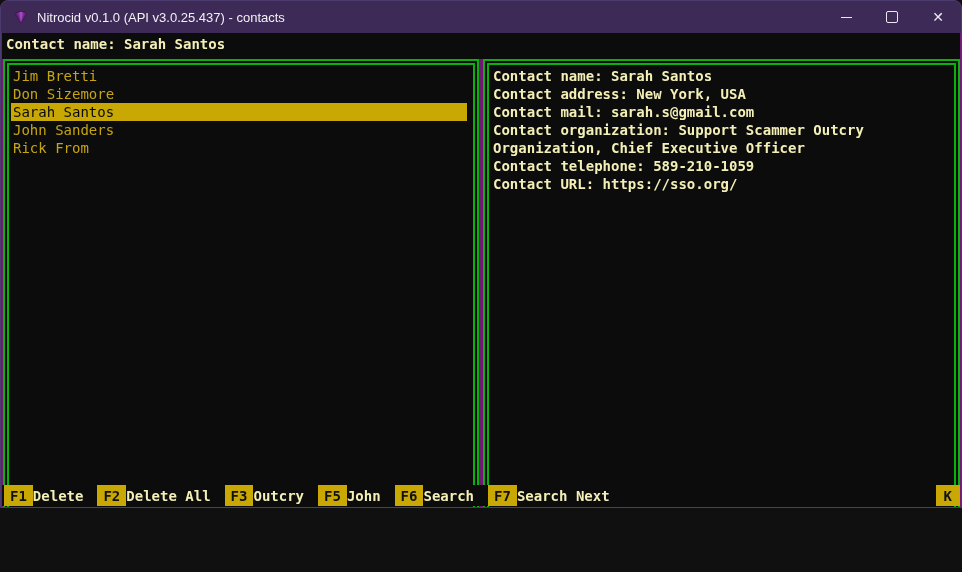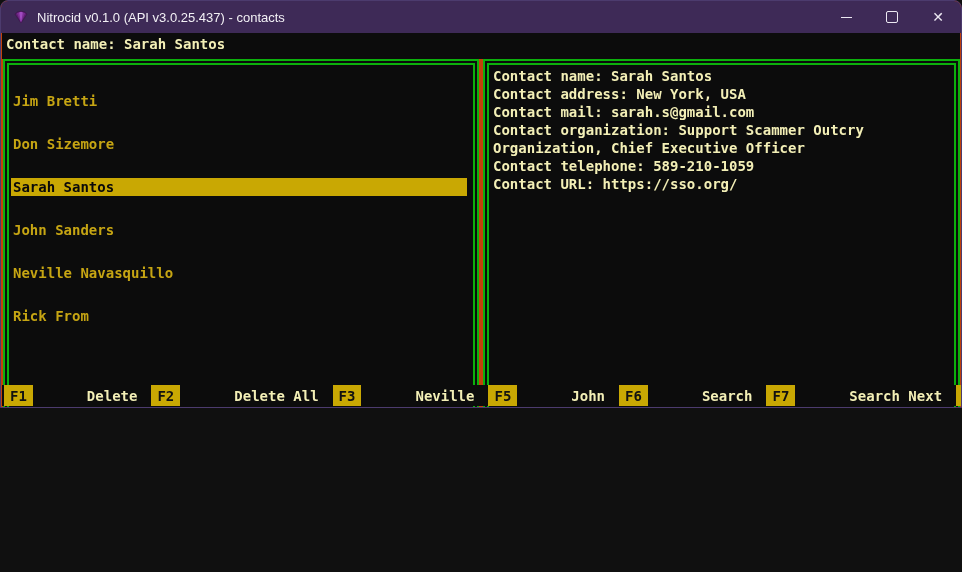--- a/index.html
+++ b/index.html
@@ -1,21 +1,21 @@
 <!DOCTYPE html>
 <html><head>
 <meta charset="utf-8">
 <style>
   html, body { margin: 0; padding: 0; background: #101010; }
   body { width: 962px; height: 572px; overflow: hidden; }
 
   .window {
-    position: absolute; left: 0; top: 0; width: 962px; height: 408px;
+    position: absolute; left: 0; top: 0; width: 962px; height: 508px;
     box-sizing: border-box;
-    background: #c2410c;
+    background: #701a75;
     border: 1px solid #4c3b6e;
     border-radius: 8px 8px 0 0;
     overflow: hidden;
     font-family: "DejaVu Sans Mono", "Liberation Mono", monospace;
   }
 
   
   .titlebar {
     position: absolute; left: 0; top: 0; right: 0; height: 32px;
     background: #3e2a57;
@@ -61,49 +61,48 @@
   }
   .pane::before { top: -6px; }
   .pane::after  { bottom: -6px; }
   .pane-list    { left: 2px;   width: 476px; }
   .pane-details { left: 482px; width: 477px; }
 
   .pane-inner { padding: 2px 0 0 2px; }
 
   .list-row {
     height: 18px; line-height: 18px;
-    font-size: 14px; font-weight: bold; color: #c6a513;
+    font-size: 14px; font-weight: normal; color: #c6a513;
     white-space: pre; padding-left: 2px;
     width: calc(100% - 8px);
-    margin-top: 25px;
   }
   .list-row.selected { background: #c9a803; color: #0a0a0a; }
 
   .detail-line {
     height: 18px; line-height: 18px;
     font-size: 14px; font-weight: bold; color: #f3efb6;
     white-space: pre; padding-left: 2px;
   }
 
   
   .keybar {
     position: absolute; left: 1px; right: 1px; bottom: 1px; height: 21px;
     background: #0c0c0c;
     display: flex; align-items: stretch;
     font-size: 14px; font-weight: bold;
     padding-left: 2px; box-sizing: border-box;
   }
-  .key-group { display: flex; align-items: stretch; margin-right: 14px; gap: 44px; }
+  .key-group { display: flex; align-items: stretch; margin-right: 14px; }
   .key-badge {
     background: #c9a803; color: #111;
     padding: 0 6px; display: flex; align-items: center;
     white-space: pre;
   }
   .key-label {
-    color: #f3efb6; margin-left: 10px;
+    color: #f3efb6; margin-left: 0;
     display: flex; align-items: center; white-space: pre;
   }
   .key-right { margin-left: auto; margin-right: 0; }
   .key-right .key-badge { padding: 0 8px; }
 </style>
 </head>
 <body>
 
 <div class="window">
 
@@ -129,21 +128,20 @@
   </div>
 
   <div class="header-line">Contact name: Sarah Santos</div>
 
   <div class="pane pane-list">
     <div class="pane-inner" id="contact-list">
         <div class="list-row">Jim Bretti</div>
         <div class="list-row">Don Sizemore</div>
         <div class="list-row selected">Sarah Santos</div>
         <div class="list-row">John Sanders</div>
-        <div class="list-row">Neville Navasquillo</div>
         <div class="list-row">Rick From</div>
       </div>
   </div>
 
   <div class="pane pane-details">
     <div class="pane-inner" id="contact-details">
         <div class="detail-line">Contact name: Sarah Santos</div>
         <div class="detail-line">Contact address: New York, USA</div>
         <div class="detail-line">Contact mail: sarah.s@gmail.com</div>
         <div class="detail-line">Contact organization: Support Scammer Outcry</div>
@@ -157,21 +155,21 @@
       <div class="key-group">
         <span class="key-badge">F1</span>
         <span class="key-label">Delete</span>
       </div>
       <div class="key-group">
         <span class="key-badge">F2</span>
         <span class="key-label">Delete All</span>
       </div>
       <div class="key-group">
         <span class="key-badge">F3</span>
-        <span class="key-label">Neville</span>
+        <span class="key-label">Outcry</span>
       </div>
       <div class="key-group">
         <span class="key-badge">F5</span>
         <span class="key-label">John</span>
       </div>
       <div class="key-group">
         <span class="key-badge">F6</span>
         <span class="key-label">Search</span>
       </div>
       <div class="key-group">

